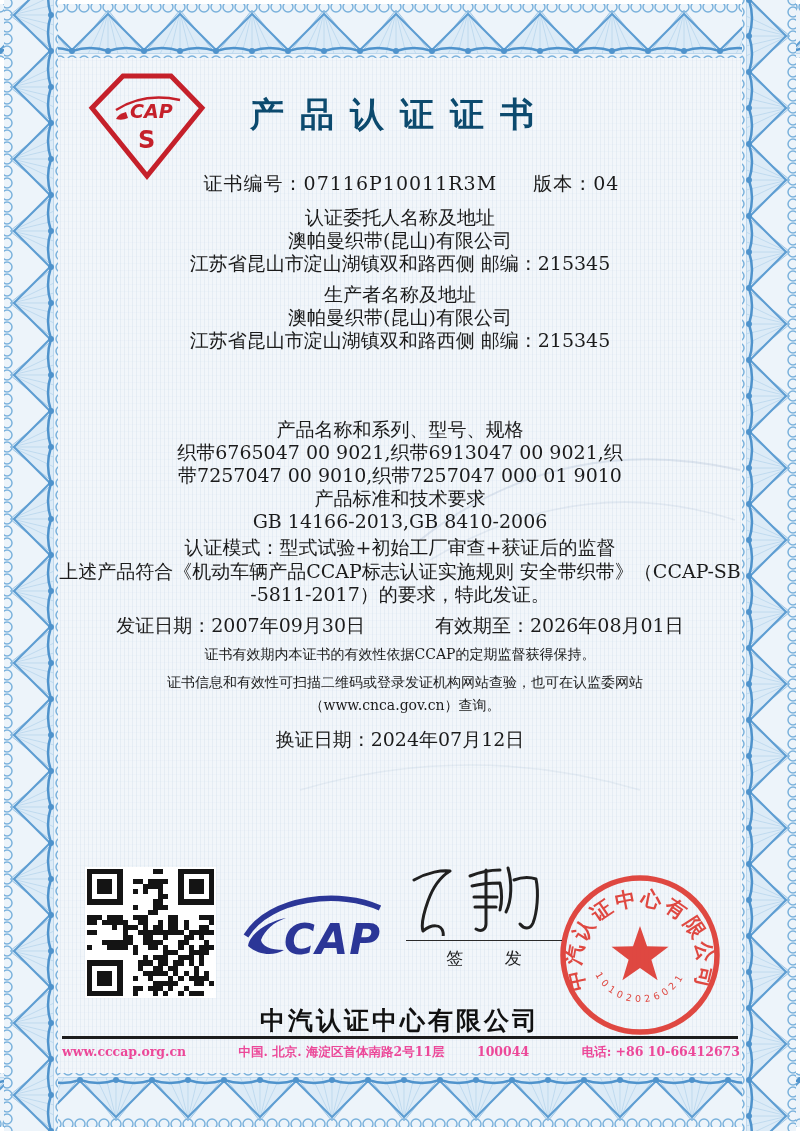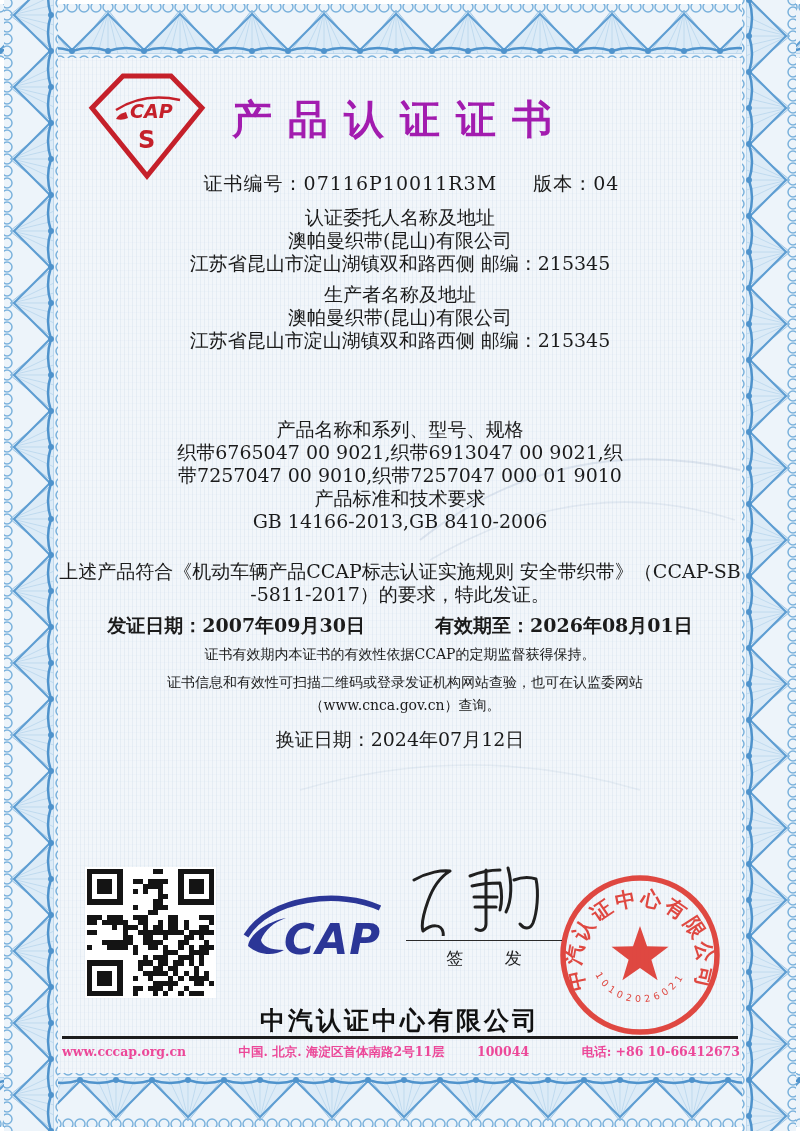--- a/index.html
+++ b/index.html
@@ -7,25 +7,25 @@
        font-family:"DejaVu Serif","Liberation Serif",serif;color:#1b1b1b;overflow:hidden;}
   .paper{position:absolute;left:48px;top:48px;right:48px;bottom:48px;
          background:
            repeating-linear-gradient(90deg, rgba(198,214,230,0.28) 0 1px, rgba(255,255,255,0) 1px 4px),
            repeating-linear-gradient(0deg, rgba(210,224,238,0.15) 0 1px, rgba(255,255,255,0) 1px 7px),
            #f2f6fa;
          z-index:0;}
   svg.frame{position:absolute;left:0;top:0;z-index:1;pointer-events:none;}
   .content{position:absolute;left:0;top:0;width:800px;height:839px;z-index:2;}
   .abs{position:absolute;left:0;right:0;text-align:center;}
-  .title{font-size:40px;font-weight:bold;letter-spacing:16px;color:#a21caf;}
+  .title{font-size:34px;font-weight:bold;letter-spacing:16px;color:#0c4a6e;}
   .certline{font-size:19px;letter-spacing:1px;}
   .certline .num{font-family:"DejaVu Serif",serif;}
   .block{font-size:19px;line-height:23px;}
-  .dates{display:flex;justify-content:center;gap:70px;font-size:19px;font-weight:bold;}
+  .dates{display:flex;justify-content:center;gap:70px;font-size:19px;}
   .small-note{font-size:14px;line-height:23px;}
   .qr{position:absolute;left:85px;top:867px;width:131px;height:131px;background:#fff;padding:2px;box-sizing:border-box;}
   .qr svg{width:100%;height:100%;shape-rendering:crispEdges;}
   .qr rect{fill:#141414;}
   .ccap-logo{position:absolute;left:230px;top:888px;}
   .sig{position:absolute;left:400px;top:858px;width:168px;}
   .sig-line{border:none;border-top:1.6px solid #2a2a2a;margin:0 6px;}
   .sig-label{text-align:center;font-size:17px;letter-spacing:18px;padding-left:18px;margin-top:6px;}
   .seal{position:absolute;left:551px;top:872px;z-index:5;opacity:0.93;mix-blend-mode:multiply;}
   .issuer{top:1004px;font-size:25px;font-weight:bold;letter-spacing:3px;
@@ -120,20 +120,21 @@
     <div>产品名称和系列、型号、规格</div>
     <div>织带6765047 00 9021,织带6913047 00 9021,织</div>
     <div>带7257047 00 9010,织带7257047 000 01 9010</div>
   </div>
 
   <div class="abs block" style="top:487px;">
     <div>产品标准和技术要求</div>
     <div>GB 14166-2013,GB 8410-2006</div>
   </div>
 
+  <div class="abs block" style="top:536px;">认证模式：型式试验+初始工厂审查+获证后的监督</div>
 
   <div class="abs block" style="top:560px;">
     <div>上述产品符合《机动车辆产品CCAP标志认证实施规则 安全带织带》（CCAP-SB</div>
     <div>-5811-2017）的要求，特此发证。</div>
   </div>
 
   <div class="abs dates" style="top:613px;">
     <span><span>发证日期：</span><span>2007年09月30日</span></span>
     <span><span>有效期至：</span><span>2026年08月01日</span></span>
   </div>

